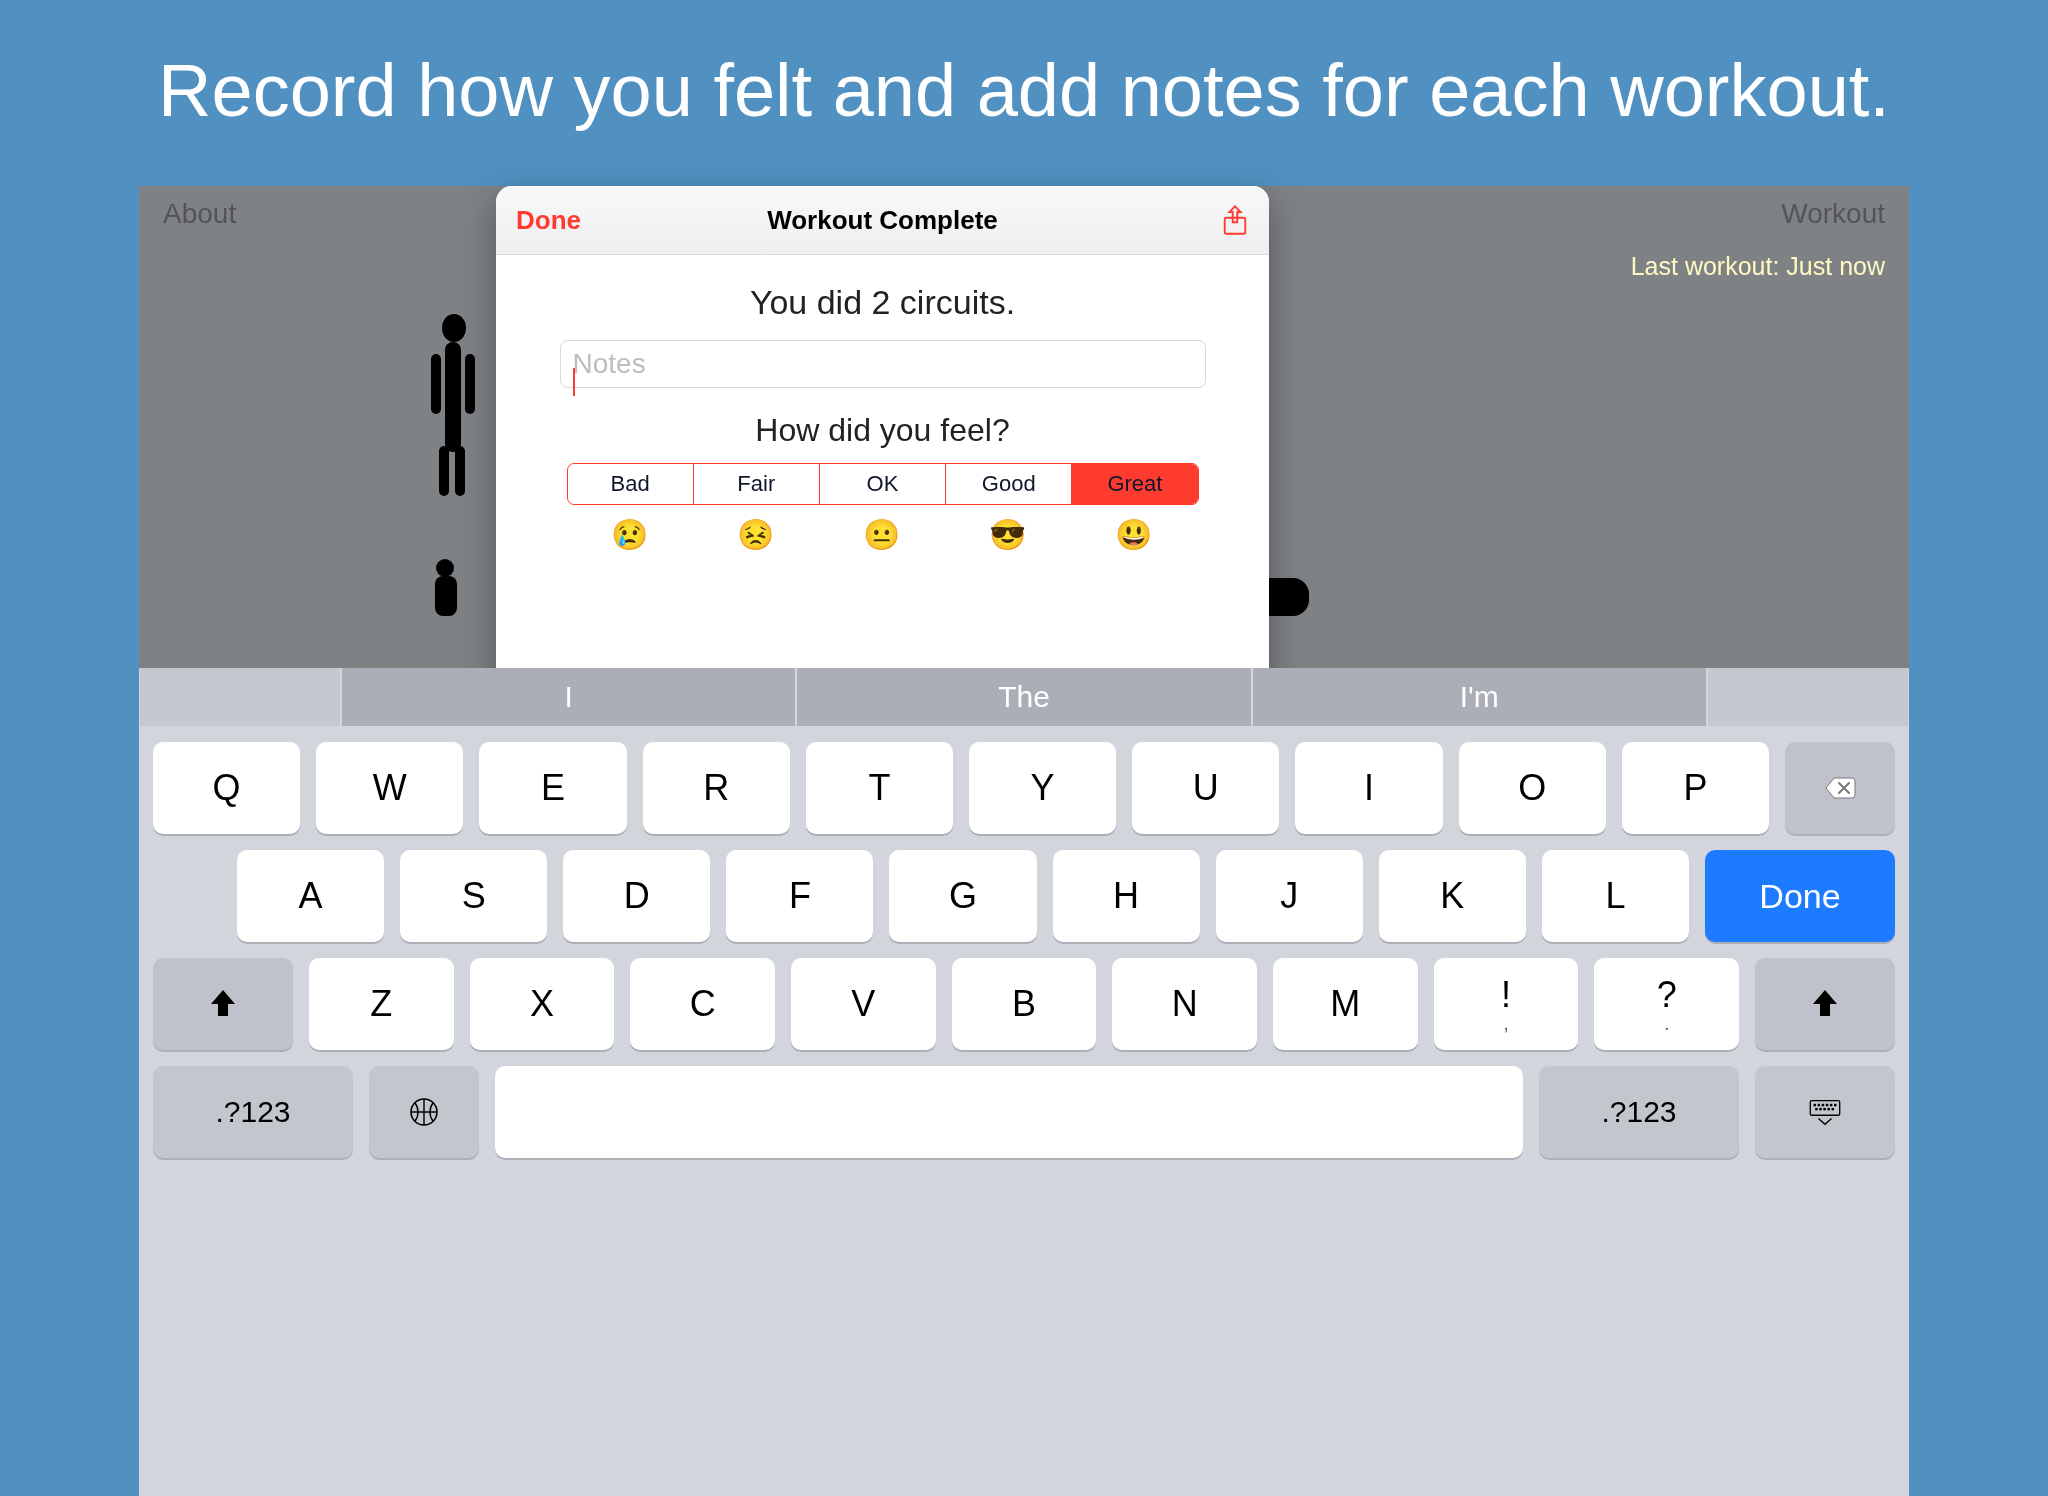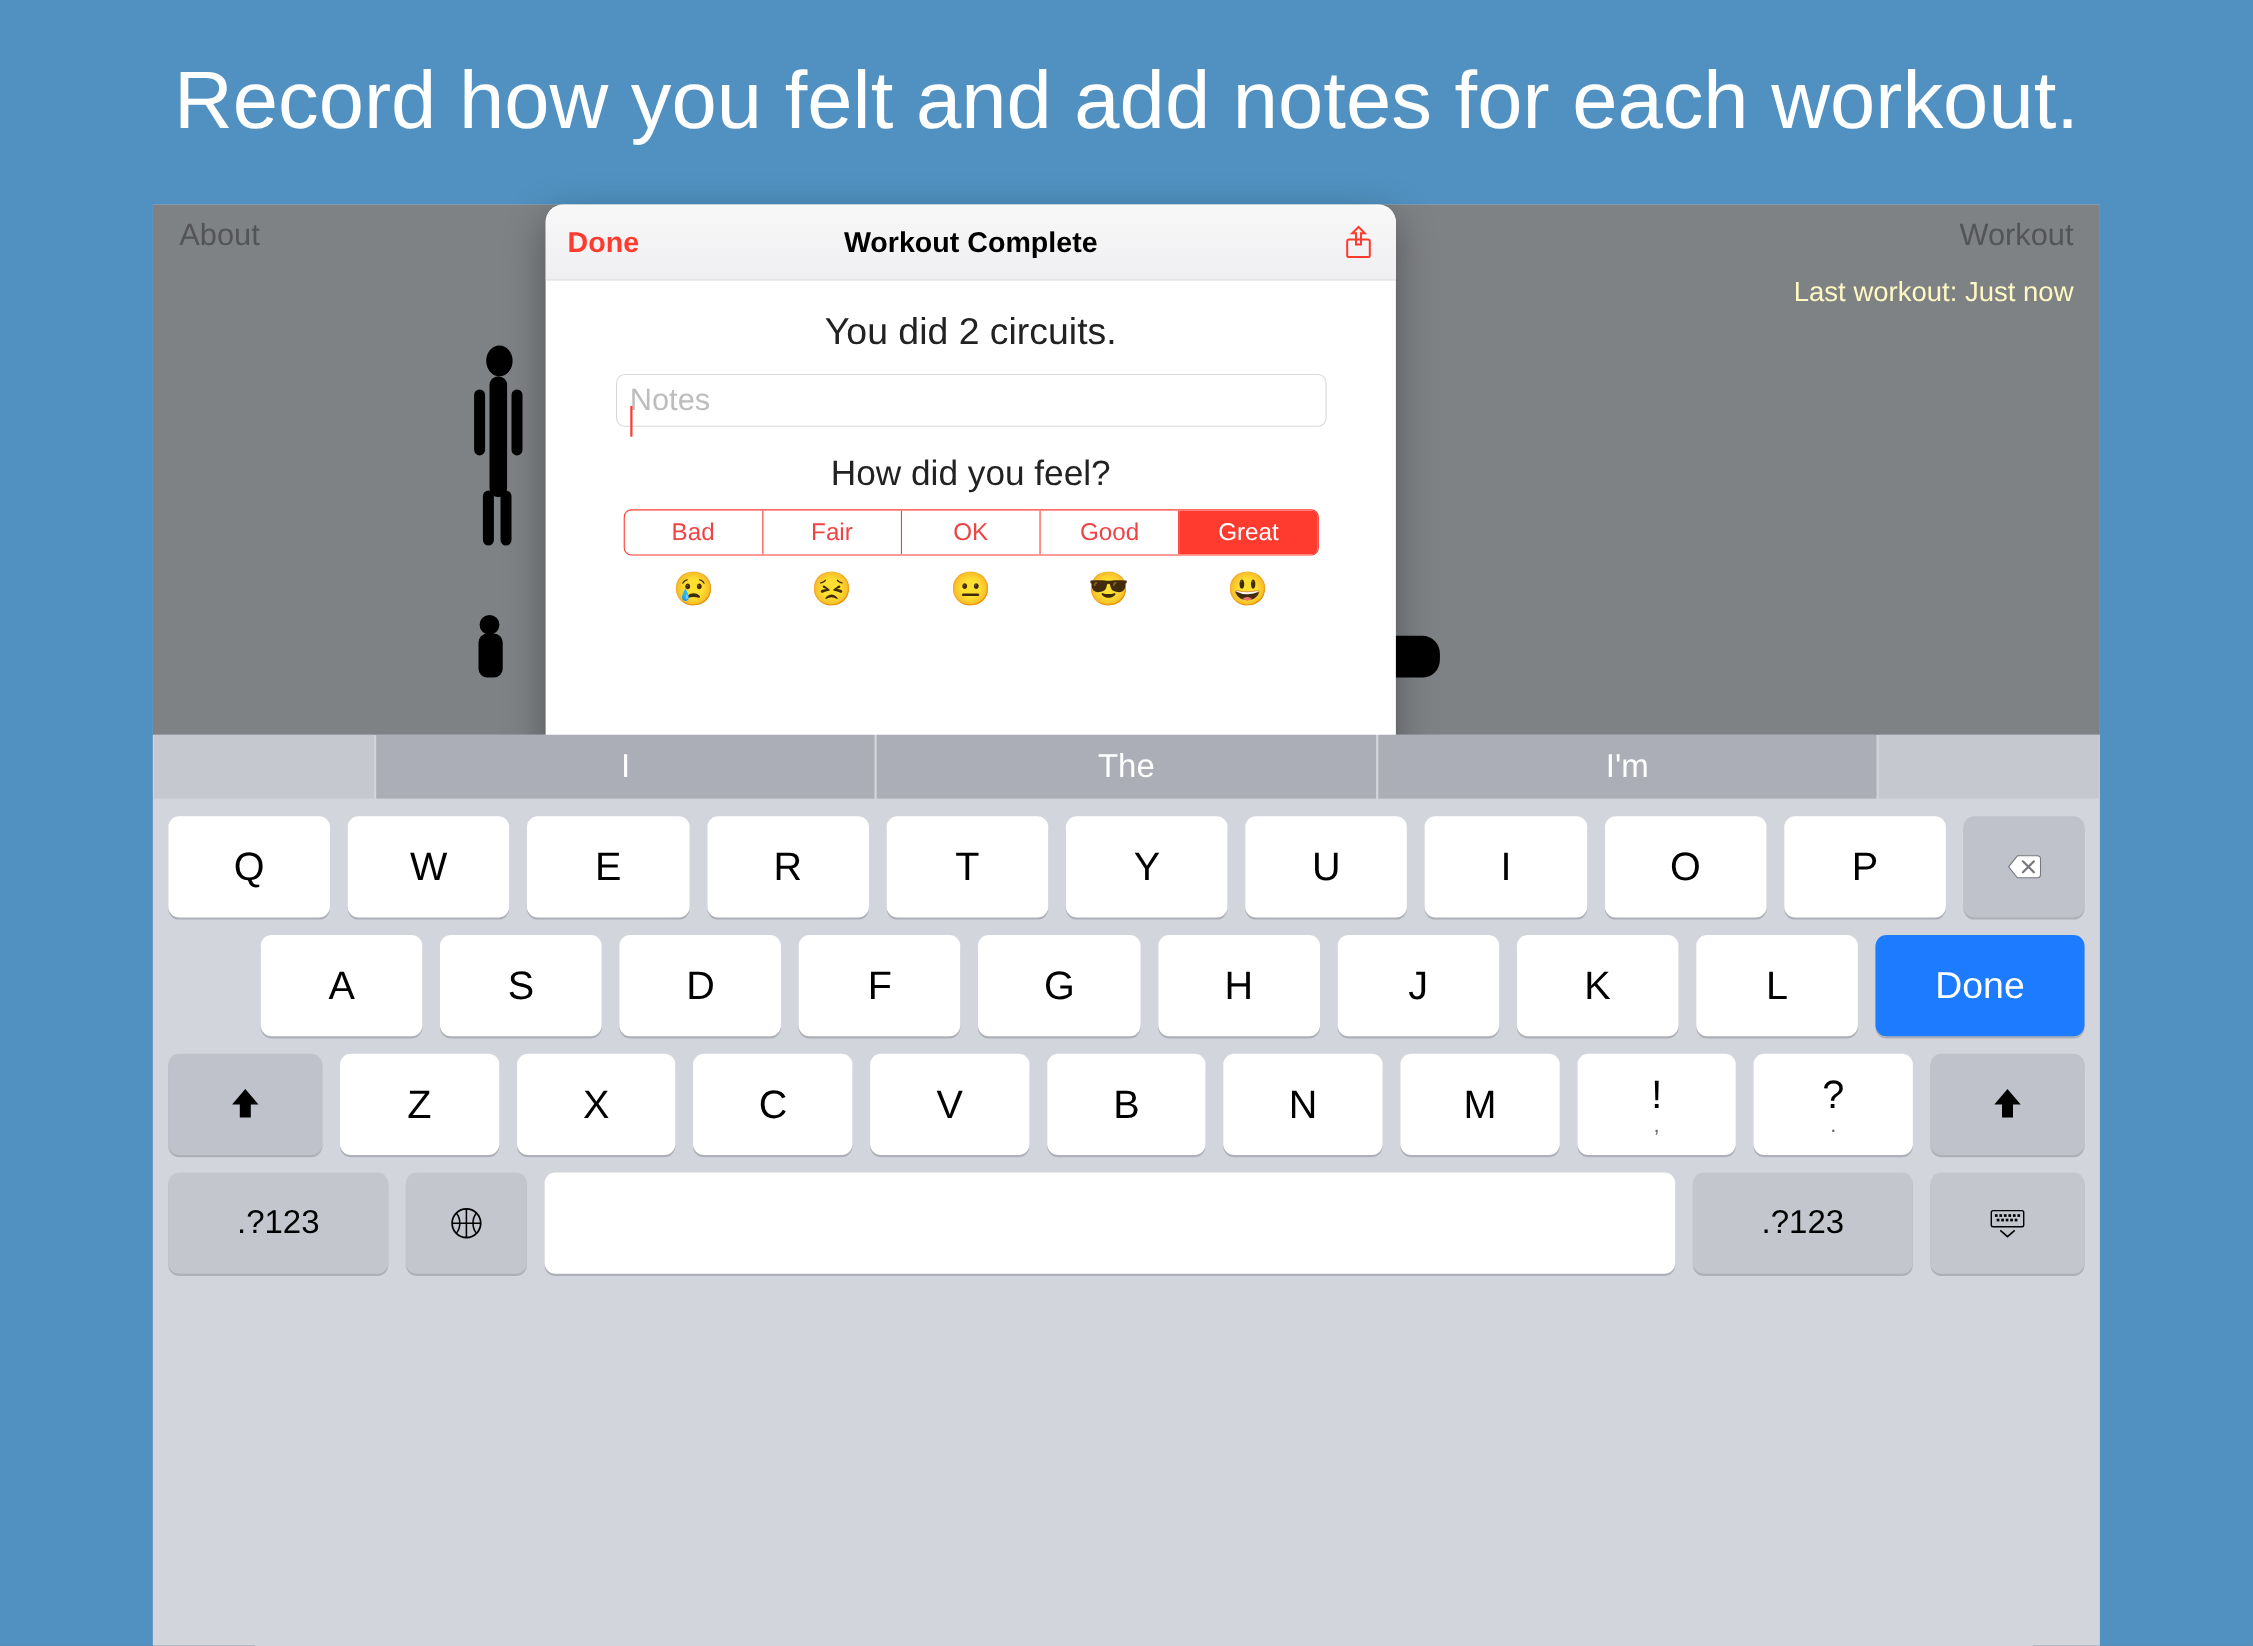--- a/index.html
+++ b/index.html
@@ -31,23 +31,23 @@
 .pop-share{position:absolute;right:20px;width:28px;height:32px}
 .pop-share svg{width:28px;height:32px}
 .pop-body{padding:20px 40px 0;text-align:center;color:#222}
 .circuits{font-size:34px;font-weight:300;margin:8px 0 18px}
 .notes{width:620px;height:46px;border:1px solid #d8d8d8;border-radius:8px;font-size:28px;padding:0 12px;color:#333;outline:none}
 .notes::placeholder{color:#bdbdbd}
 .caret{position:relative}
 .caret:before{content:"";position:absolute;left:13px;top:9px;width:2px;height:28px;background:#ff3b30}
 .feel{font-size:32px;font-weight:300;margin:24px 0 14px}
 .seg{display:flex;width:630px;margin:0 auto;border:1.5px solid #ff3b30;border-radius:7px;overflow:hidden}
-.seg div{flex:1;height:40px;line-height:40px;font-size:22px;color:#ef4444;border-right:1.5px solid #ff3b30;cursor:default}
+.seg div{flex:1;height:40px;line-height:40px;font-size:22px;color:#0f172a;border-right:1.5px solid #ff3b30;cursor:default}
 .seg div:last-child{border-right:none}
-.seg .sel{background:#ff3b30;color:#ffffff}
+.seg .sel{background:#ff3b30;color:#0f172a}
 .emoji-row{display:flex;width:630px;margin:12px auto 0;font-size:30px}
 .emoji-row span{flex:1;text-align:center}
 
 .kb{position:absolute;left:0;right:0;bottom:0;top:482px;background:#d3d5dc}
 .pred{height:58px;display:flex}
 .pred div{flex:1;background:#abaeb6;margin:0 1px;display:flex;align-items:center;justify-content:center;font-size:30px;color:#fff;font-weight:300}
 .pred div.edge{flex:0 0 200px;background:#c6c8cf}
 .krow{display:flex;padding:16px 14px 0;gap:16px}
 .key{flex:1;height:92px;background:#fff;border-radius:10px;box-shadow:0 2px 0 #aeb0b7;display:flex;align-items:center;justify-content:center;font-size:36px;color:#000;font-weight:400}
 .key.fn{flex:0 0 110px;background:#bfc2ca;font-size:26px}

